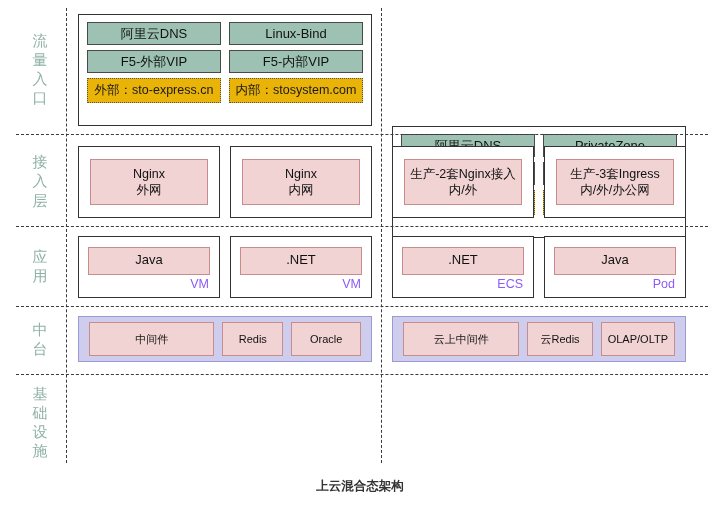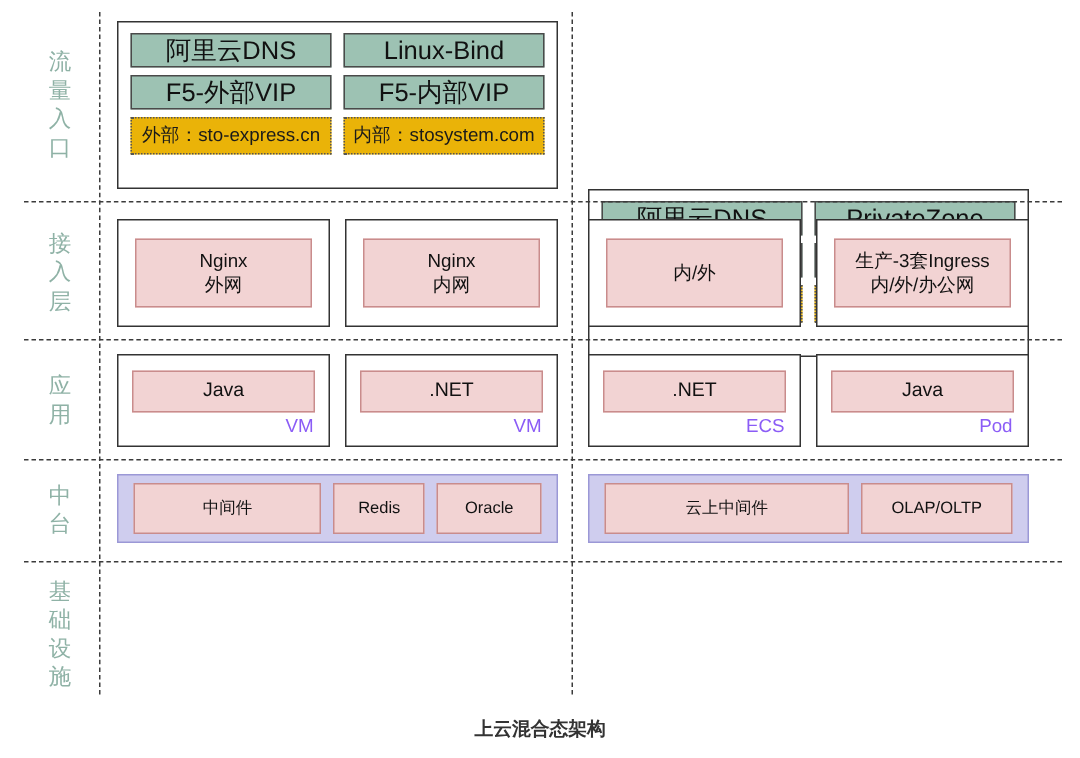--- a/index.html
+++ b/index.html
@@ -95,21 +95,21 @@
     display: flex;
     gap: 8px;
   }
   .chip {
     box-sizing: border-box;
     flex: 1 1 0;
     height: 23px;
     display: flex;
     align-items: center;
     justify-content: center;
-    font-size: 17px;
+    font-size: 13px;
     white-space: nowrap;
   }
   .chip.green {
     background: #9dc2b3;
     border: 1.3px solid #4a4a4a;
     color: #111;
   }
   .chip.dotted {
     background: #eab308;
     border: 1.6px dotted #555555;
@@ -268,20 +268,21 @@
         </div>
       </div>
     </div>
   </div>
 
   <div class="half right" style="top:146px;height:72px;">
     <div class="two-box">
       <div class="card">
         <div class="pink access-pink">
           <div>
+            <div>生产-2套Nginx接入</div>
             <div>内/外</div>
           </div>
         </div>
       </div>
       <div class="card">
         <div class="pink access-pink">
           <div>
             <div>生产-3套Ingress</div>
             <div>内/外/办公网</div>
           </div>
@@ -334,20 +335,21 @@
     <div class="mid-band">
       <div class="pink mid-pink" style="flex:52 1 0;">中间件</div>
       <div class="pink mid-pink" style="flex:22 1 0;">Redis</div>
       <div class="pink mid-pink" style="flex:26 1 0;">Oracle</div>
     </div>
   </div>
 
   <div class="half right" style="top:316px;height:46px;">
     <div class="mid-band">
       <div class="pink mid-pink" style="flex:48 1 0;">云上中间件</div>
+      <div class="pink mid-pink" style="flex:24 1 0;">云Redis</div>
       <div class="pink mid-pink" style="flex:28 1 0;">OLAP/OLTP</div>
     </div>
   </div>
 
   <div class="row-sep" style="top:374px;"></div>
 
   <div class="vlabel" style="top:384px;height:78px;">
     <span>基</span>
     <span>础</span>
     <span>设</span>

